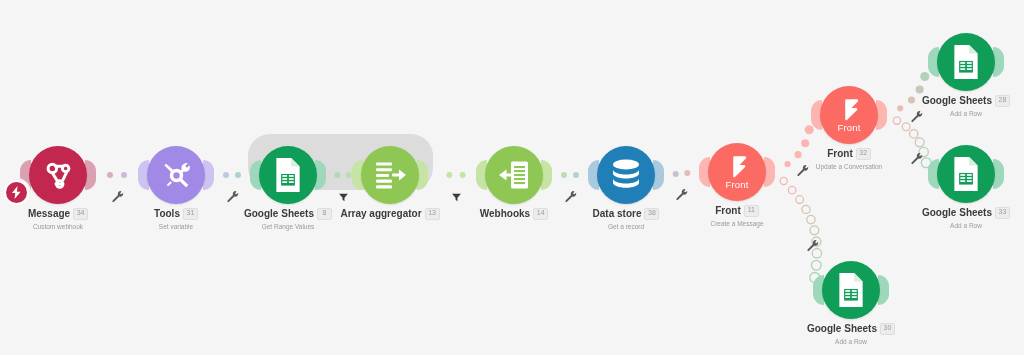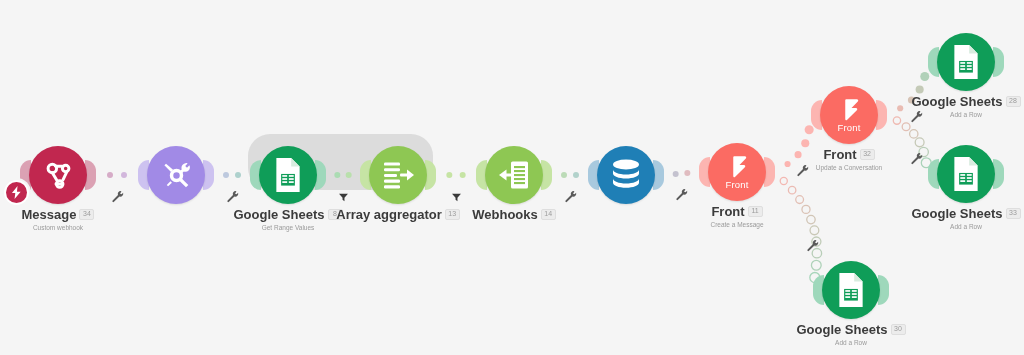--- a/index.html
+++ b/index.html
@@ -127,21 +127,21 @@
   
   .labels { margin-top: 1px; }
   .name-row {
     display: flex;
     align-items: center;
     justify-content: center;
     gap: 3px;
     line-height: 1;
   }
   .node-name {
-    font-size: 13px;
+    font-size: 10px;
     font-weight: bold;
     color: #3b3b3b;
     white-space: nowrap;
   }
   .node-badge {
     font-size: 7px;
     color: #9c9c9c;
     background: #ececec;
     border: 1px solid #dedede;
     border-radius: 2px;
@@ -265,20 +265,27 @@
         <path d="M18.6 3.1c-1.6 .15-3 1.5-3 3.2 0 .45 .09 .85 .25 1.22L14.3 9.05l1.5 1.5 1.52-1.5c.37 .16 .78 .25 1.22 .25 1.77 0 3.2-1.43 3.2-3.2 0-.55-.14-1.05-.38-1.5l-1.72 1.72-1.28-1.3 1.72-1.7c-.42-.22-.9-.35-1.4-.32z"></path>
         <path d="M4.4 3.4 L3.2 4.6 L8.0 9.4 L9.5 7.9 Z"></path>
         <path d="M13.5 15.2 L16.1 17.8 L18.9 20.6 L20.6 18.9 L17.8 16.1 L15.2 13.5 Z"></path>
         <path d="M7.6 16.1 L4.9 18.9 L5.9 19.9 L8.7 17.2 Z"></path>
         <path d="M12 7.1 a4.9 4.9 0 1 0 0 9.8 a4.9 4.9 0 0 0 0-9.8 zm0 2.55 a2.35 2.35 0 1 1 0 4.7 a2.35 2.35 0 0 1 0-4.7z"></path>
       </g>
     </svg>
             </span>
           </div>
         </div>
+        <div class="labels">
+          <div class="name-row">
+            <span class="node-name">Tools</span>
+            <span class="node-badge">31</span>
+          </div>
+          <div class="node-sub">Set variable</div>
+        </div>
       </div>
       <div class="node" style="left: 288px; top: 143px;">
         <div class="bubble-wrap">
           <div class="socket left" style="background: rgb(158, 216, 187);"></div>
           <div class="socket right" style="background: rgb(158, 216, 187);"></div>
           <div class="disc" style="background: rgb(15, 157, 88);">
             <span>
               <svg width="32" height="36" viewBox="0 0 28 34">
       <path d="M3 1h14l8 8v24H3z" fill="#ffffff"></path>
       <path d="M17 1l8 8h-8z" fill="#d8ecdf"></path>
@@ -296,21 +303,21 @@
           </div>
         </div>
         <div class="labels">
           <div class="name-row">
             <span class="node-name">Google Sheets</span>
             <span class="node-badge">8</span>
           </div>
           <div class="node-sub">Get Range Values</div>
         </div>
       </div>
-      <div class="node" style="left: 398px; top: 143px;">
+      <div class="node" style="left: 390px; top: 143px;">
         <div class="bubble-wrap">
           <div class="socket left" style="background: rgb(198, 228, 164);"></div>
           <div class="socket right" style="background: rgb(198, 228, 164);"></div>
           <div class="disc" style="background: rgb(142, 199, 83);">
             <span>
               <svg width="34" height="32" viewBox="0 0 34 32">
       <g fill="#ffffff">
         <rect x="3" y="3.5" width="16" height="3.1" rx="1.2"></rect>
         <rect x="3" y="9.2" width="16" height="3.1" rx="1.2"></rect>
         <rect x="3" y="14.9" width="13" height="3.1" rx="1.2"></rect>
@@ -369,20 +376,27 @@
               <svg width="32" height="34" viewBox="0 0 32 34">
       <g fill="#ffffff">
         <ellipse cx="16" cy="6.5" rx="13" ry="5"></ellipse>
         <path d="M3 11.5 c0 2.76 5.82 5 13 5 s13-2.24 13-5 v4 c0 2.76-5.82 5-13 5 s-13-2.24-13-5z"></path>
         <path d="M3 20.5 c0 2.76 5.82 5 13 5 s13-2.24 13-5 v4.2 c0 2.76-5.82 5-13 5 s-13-2.24-13-5z"></path>
       </g>
     </svg>
             </span>
           </div>
         </div>
+        <div class="labels">
+          <div class="name-row">
+            <span class="node-name">Data store</span>
+            <span class="node-badge">38</span>
+          </div>
+          <div class="node-sub">Get a record</div>
+        </div>
       </div>
       <div class="node" style="left: 737px; top: 140px;">
         <div class="bubble-wrap">
           <div class="socket left" style="background: rgb(252, 181, 177);"></div>
           <div class="socket right" style="background: rgb(252, 181, 177);"></div>
           <div class="disc" style="background: rgb(251, 107, 99);">
             <span style="display: block; transform: translateY(-5px);">
               <svg width="20" height="24" viewBox="0 0 20 24">
       <path d="M2.2 1.2 h15.6 a1.4 1.4 0 0 1 1 2.4 l-6.3 6.3 h4.4 a1.3 1.3 0 0 1 .95 2.25 l-9.9 9.9 a1 1 0 0 1-1.7-.7 V2.2 a1 1 0 0 1 1-1z" fill="#ffffff"></path>
     </svg>

